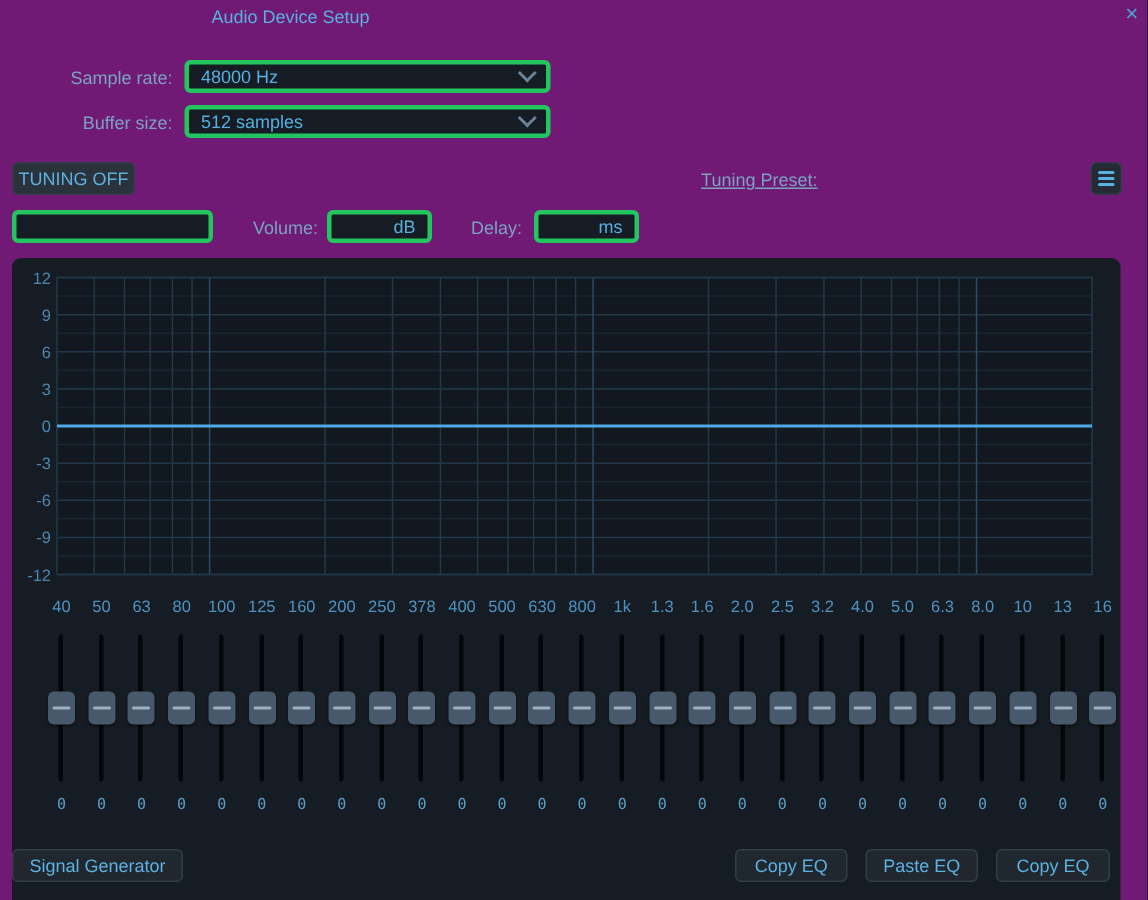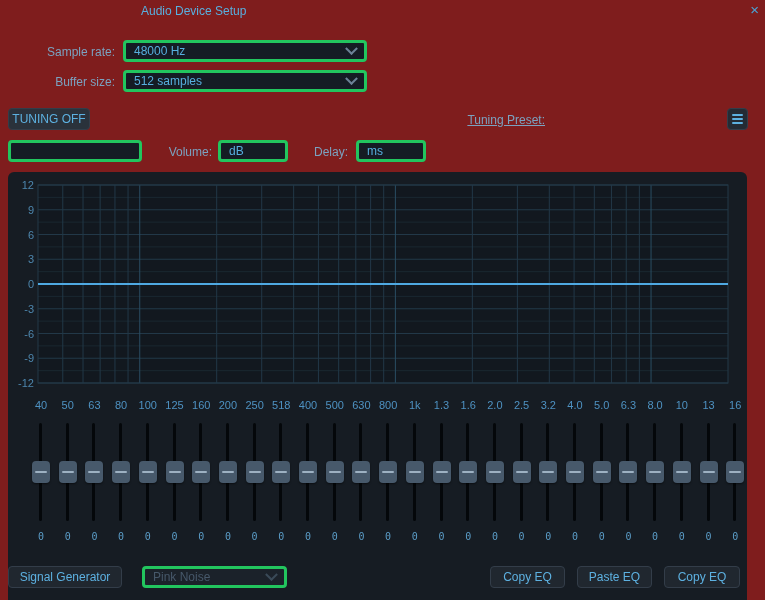--- a/index.html
+++ b/index.html
@@ -1,16 +1,16 @@
 <!DOCTYPE html>
 <html><head>
 <meta charset="utf-8">
 <style>
   html,body{margin:0;padding:0;background:#06080b;}
-  .app{position:relative;width:765px;height:600px;background:#7f1d1d;
+  .app{position:relative;width:765px;height:600px;background:#701a75;
        font-family:"Liberation Sans",sans-serif;overflow:hidden;}
 
   .title{position:absolute;left:141px;top:4px;font-size:12px;color:#58b0e0;}
   .close{position:absolute;right:6px;top:1px;font-size:15px;color:#4aa3d4;cursor:default;}
 
   .lbl{position:absolute;font-size:12px;color:#7ba2c0;text-align:right;}
 
   .field{position:absolute;height:22px;background:#151c24;border:3px solid #22c55e;
          border-radius:4px;box-sizing:border-box;}
   .select{display:flex;align-items:center;padding:0 8px;color:#57afdf;font-size:12px;}
@@ -25,21 +25,21 @@
        border-radius:4px;color:#5db1e1;font-size:12px;display:flex;align-items:center;
        justify-content:center;box-sizing:border-box;}
   .btn.tuning{background:#2a323b;}
 
   .menu-btn{position:absolute;left:727px;top:108px;width:21px;height:22px;background:#242b34;
             border:1px solid #333d49;border-radius:4px;box-sizing:border-box;
             display:flex;align-items:center;justify-content:center;}
   .hamburger{width:11px;height:2px;background:#5db1e1;border-radius:1px;
              box-shadow:0 -4px 0 #5db1e1,0 4px 0 #5db1e1;}
 
-  .unit{display:flex;align-items:center;padding:0 8px;
+  .unit{justify-content:flex-end;display:flex;align-items:center;padding:0 8px;
         color:#57afdf;font-size:12px;}
 
   .eq-panel{position:absolute;left:8px;top:172px;width:739px;height:454px;
             background:#161c23;border-radius:6px;}
   #eq-svg{position:absolute;left:0;top:0;}
   #freq-row{position:absolute;left:0;top:227px;width:739px;height:13px;}
   .freq-label{position:absolute;top:0;transform:translateX(-50%);font-size:11px;color:#4e92c2;}
   #sliders{position:absolute;left:0;top:0;width:739px;height:386px;}
   .slider{position:absolute;top:251px;width:18px;height:98px;}
   .track{position:absolute;left:7px;top:0;width:3px;height:98px;background:#04070a;border-radius:2px;}
@@ -148,21 +148,21 @@
     <div id="freq-row">
         <span class="freq-label" style="left: 33px;">40</span>
         <span class="freq-label" style="left: 59.7px;">50</span>
         <span class="freq-label" style="left: 86.4px;">63</span>
         <span class="freq-label" style="left: 113.1px;">80</span>
         <span class="freq-label" style="left: 139.8px;">100</span>
         <span class="freq-label" style="left: 166.5px; text-align: center;">125</span>
         <span class="freq-label" style="left: 193.2px;">160</span>
         <span class="freq-label" style="left: 219.9px;">200</span>
         <span class="freq-label" style="left: 246.6px;">250</span>
-        <span class="freq-label" style="left: 273.3px;">518</span>
+        <span class="freq-label" style="left: 273.3px;">378</span>
         <span class="freq-label" style="left: 300px;">400</span>
         <span class="freq-label" style="left: 326.7px;">500</span>
         <span class="freq-label" style="left: 353.4px;">630</span>
         <span class="freq-label" style="left: 380.1px;">800</span>
         <span class="freq-label" style="left: 406.8px;">1k</span>
         <span class="freq-label" style="left: 433.5px;">1.3</span>
         <span class="freq-label" style="left: 460.2px;">1.6</span>
         <span class="freq-label" style="left: 486.9px;">2.0</span>
         <span class="freq-label" style="left: 513.6px;">2.5</span>
         <span class="freq-label" style="left: 540.3px;">3.2</span>
@@ -309,20 +309,16 @@
         <span class="bval" style="left: 593.7px;">0</span>
         <span class="bval" style="left: 620.4px;">0</span>
         <span class="bval" style="left: 647.1px;">0</span>
         <span class="bval" style="left: 673.8px;">0</span>
         <span class="bval" style="left: 700.5px;">0</span>
         <span class="bval" style="left: 727.2px;">0</span>
       </div>
   </div>
 
   <div class="btn" style="left:8px;top:566px;width:114px;">Signal Generator</div>
-  <div class="field select disabled" style="left:142px;top:566px;width:145px;">
-    <span class="txt">Pink Noise</span>
-    <span class="chev"></span>
-  </div>
   <div class="btn" style="left:490px;top:566px;width:75px;">Copy EQ</div>
   <div class="btn" style="left:577px;top:566px;width:75px;">Paste EQ</div>
   <div class="btn" style="left:664px;top:566px;width:76px;">Copy EQ</div>
 </div>
 
 </body></html>

